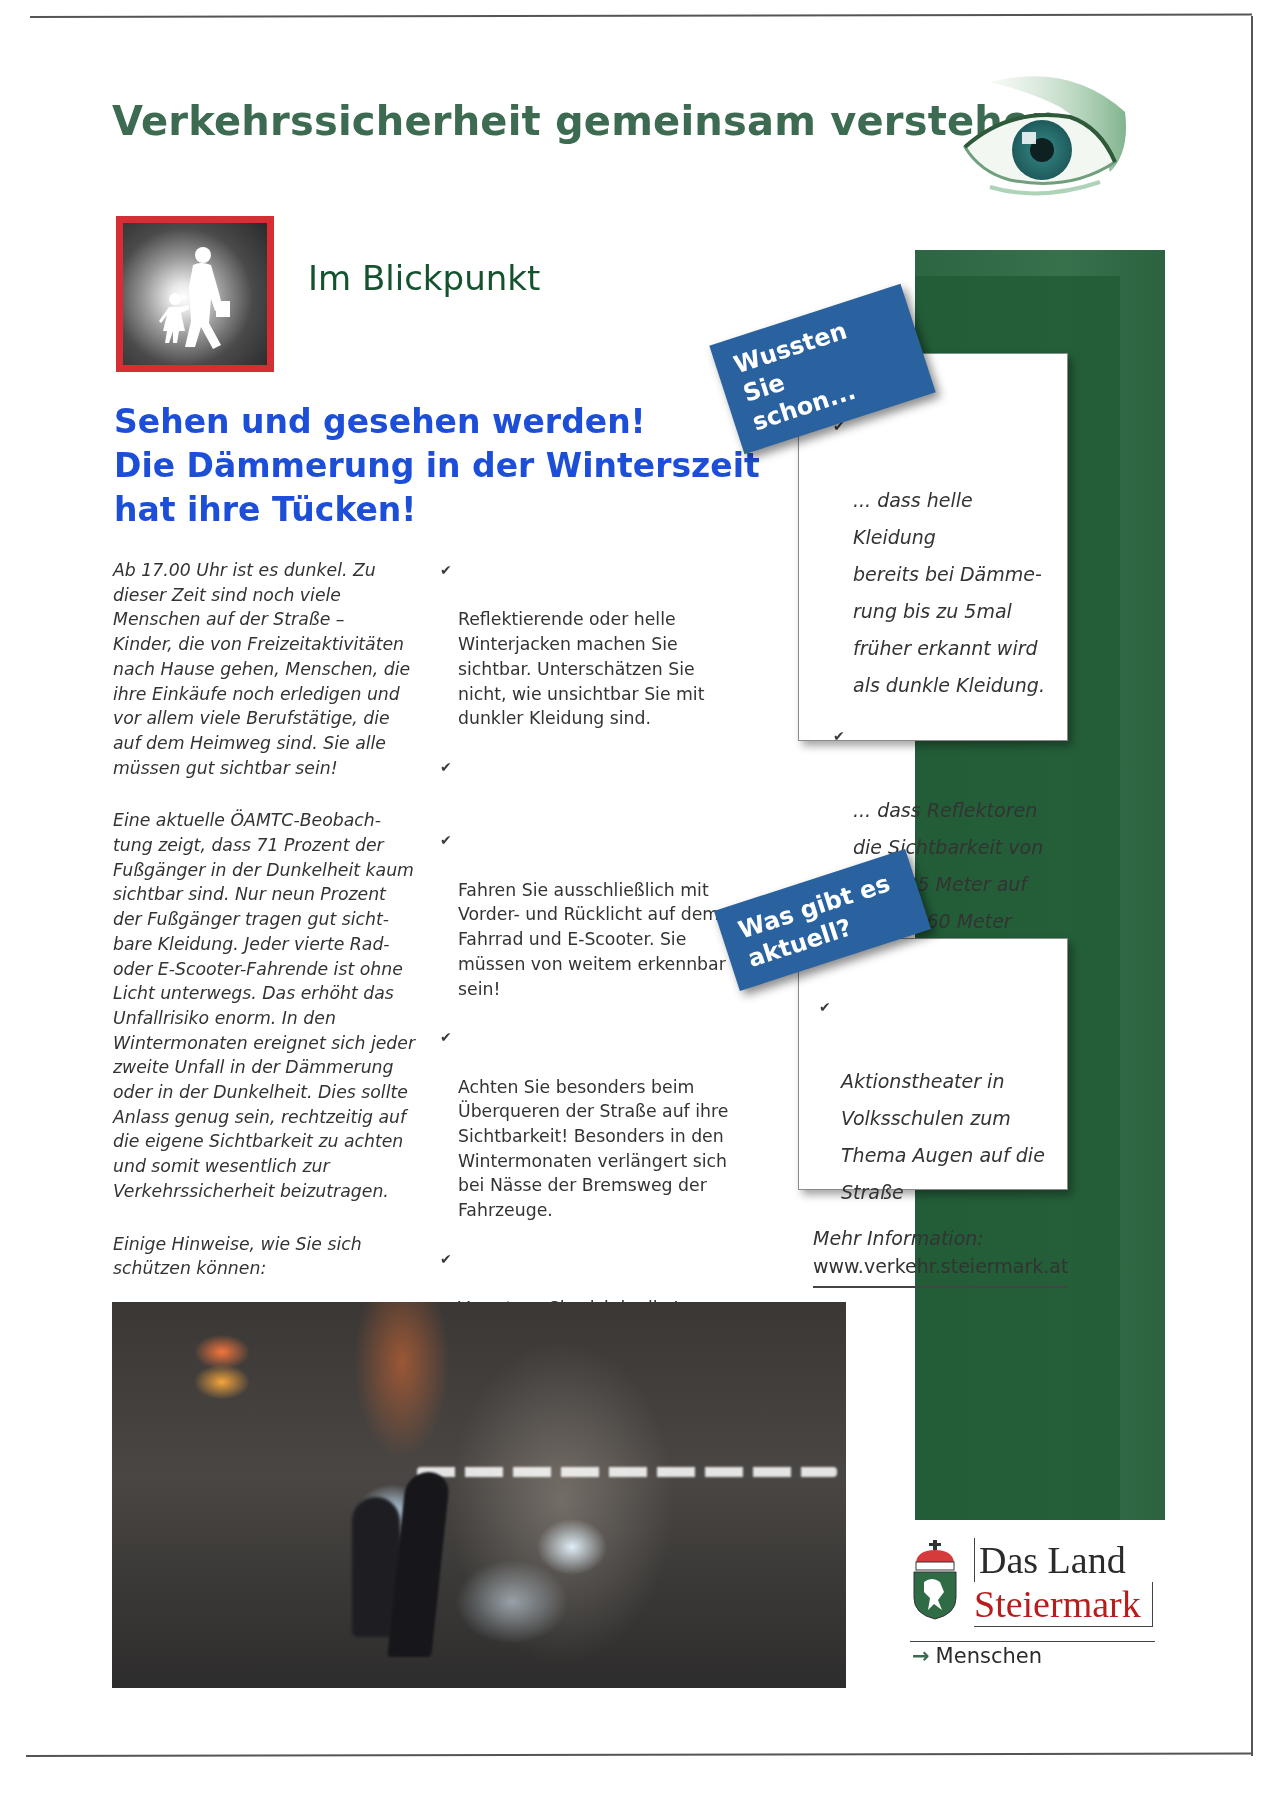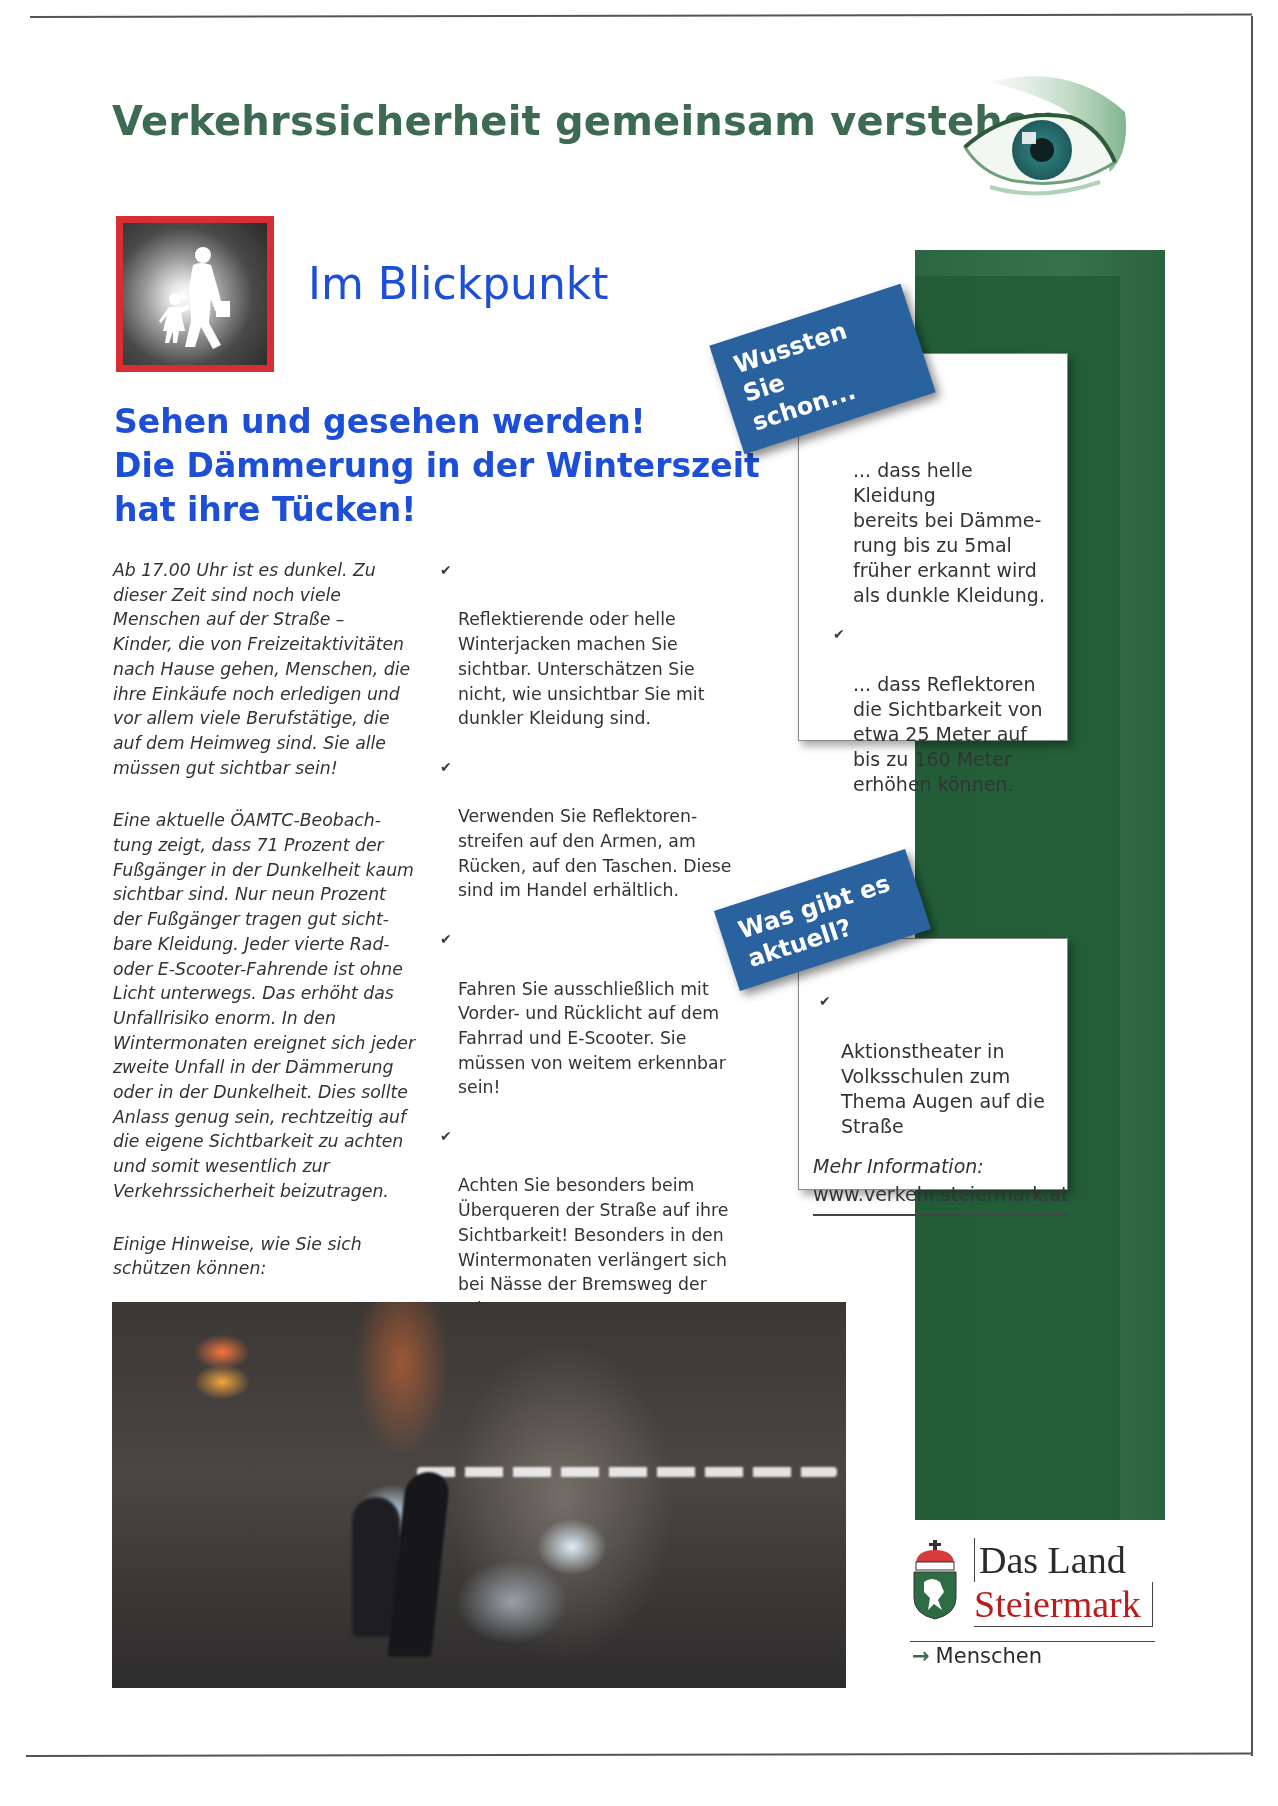--- a/index.html
+++ b/index.html
@@ -13,42 +13,42 @@
 
   .main-title { left:112px; top:98px; font-size:40px; color:#3d6b52; letter-spacing:0.2px; white-space:nowrap;font-weight:bold; }
 
   
   .eye { left:950px; top:62px; width:190px; height:150px; }
 
   
   .picto { left:116px; top:216px; width:158px; height:156px; background:#d62e33; box-sizing:border-box; padding:7px; }
   .picto-inner { width:100%; height:100%; background: radial-gradient(circle at 42% 52%, #ffffff 0%, #e8e8e8 12%, #9a9a9a 35%, #4a4a4a 62%, #2a2a2a 100%); position:relative; }
 
-  .section-title { left:308px; top:258px; font-size:44px; color:#1d4ed8; white-space:nowrap; }
+  .section-title { left:308px; top:258px; font-size:34px; color:#14532d; white-space:nowrap; }
 
   .headline { left:114px; top:400px; font-size:33px; line-height:44px; color:#1d4ed8; font-weight:bold; }
   .headline div { white-space:nowrap; }
 
   .col1 { left:113px; top:558px; width:320px; font-size:17.3px; line-height:24.7px; color:#333; }
   .col1 p { margin:0 0 28px 0; white-space:pre-line;font-style:italic; }
 
   .col2 { left:440px; top:558px; width:300px; font-size:17.3px; line-height:24.7px; color:#333; }
   .col2 .item { position:relative; padding-left:18px; margin-bottom:24px; white-space:pre-line; }
   .check { position:absolute; left:0; top:0; font-size:14px; color:#3a3a3a; }
 
   
   .green-band { left:915px; top:250px; width:250px; height:1270px; background:#2f6b45;
      background-image: linear-gradient(90deg, rgba(0,0,0,0.05), rgba(255,255,255,0.04) 60%, rgba(0,0,0,0.08)); }
   .green-inner { left:915px; top:276px; width:205px; height:1244px; background:#215c36; opacity:0.85; }
 
   
   .box { background:#fff; border:1px solid #8a8a8a; box-shadow: 4px 5px 8px rgba(0,0,0,0.35); box-sizing:border-box; }
   .box1 { left:798px; top:353px; width:270px; height:388px; padding:54px 14px 0 34px; }
   .box2 { left:798px; top:938px; width:270px; height:252px; padding:50px 14px 0 14px; }
-  .box .item { position:relative; padding-left:20px; font-size:19px; line-height:25px; color:#333; margin-bottom:14px; white-space:pre-line; }
+  .box .item { position:relative; padding-left:20px; font-size:19px; line-height:37px; color:#333; margin-bottom:14px; white-space:pre-line;font-style:italic; }
   .box2 .item { padding-left:28px; margin-left:0; }
   .box2 .more { font-size:19px; line-height:27.5px; color:#333; margin-top:14px;font-style:italic; }
   .box2 .link { display:inline-block; font-size:19px; line-height:27.5px; color:#333; border-bottom:2px solid #444; padding-bottom:6px; text-decoration:none; }
 
   
   .tag { background:#2a62a0; color:#fff; font-weight:bold; font-size:24px; line-height:30px;
          padding:12px 18px; transform:rotate(-18deg); box-shadow:3px 6px 10px rgba(0,0,0,0.45); white-space:nowrap; }
   .tag1 { left:722px; top:312px; width:165px; }
   .tag2 { left:722px; top:878px; width:165px; }
 
@@ -165,24 +165,20 @@
   <div class="item">
     <span class="check">✔</span>
     <span>Reflektierende oder helle
 Winterjacken machen Sie
 sichtbar. Unterschätzen Sie
 nicht, wie unsichtbar Sie mit
 dunkler Kleidung sind.</span>
   </div>
   <div class="item">
     <span class="check">✔</span>
-    <span>Verwenden Sie Reflektoren-
-streifen auf den Armen, am
-Rücken, auf den Taschen. Diese
-sind im Handel erhältlich.</span>
   </div>
   <div class="item">
     <span class="check">✔</span>
     <span>Fahren Sie ausschließlich mit
 Vorder- und Rücklicht auf dem
 Fahrrad und E-Scooter. Sie
 müssen von weitem erkennbar
 sein!</span>
   </div>
   <div class="item">

